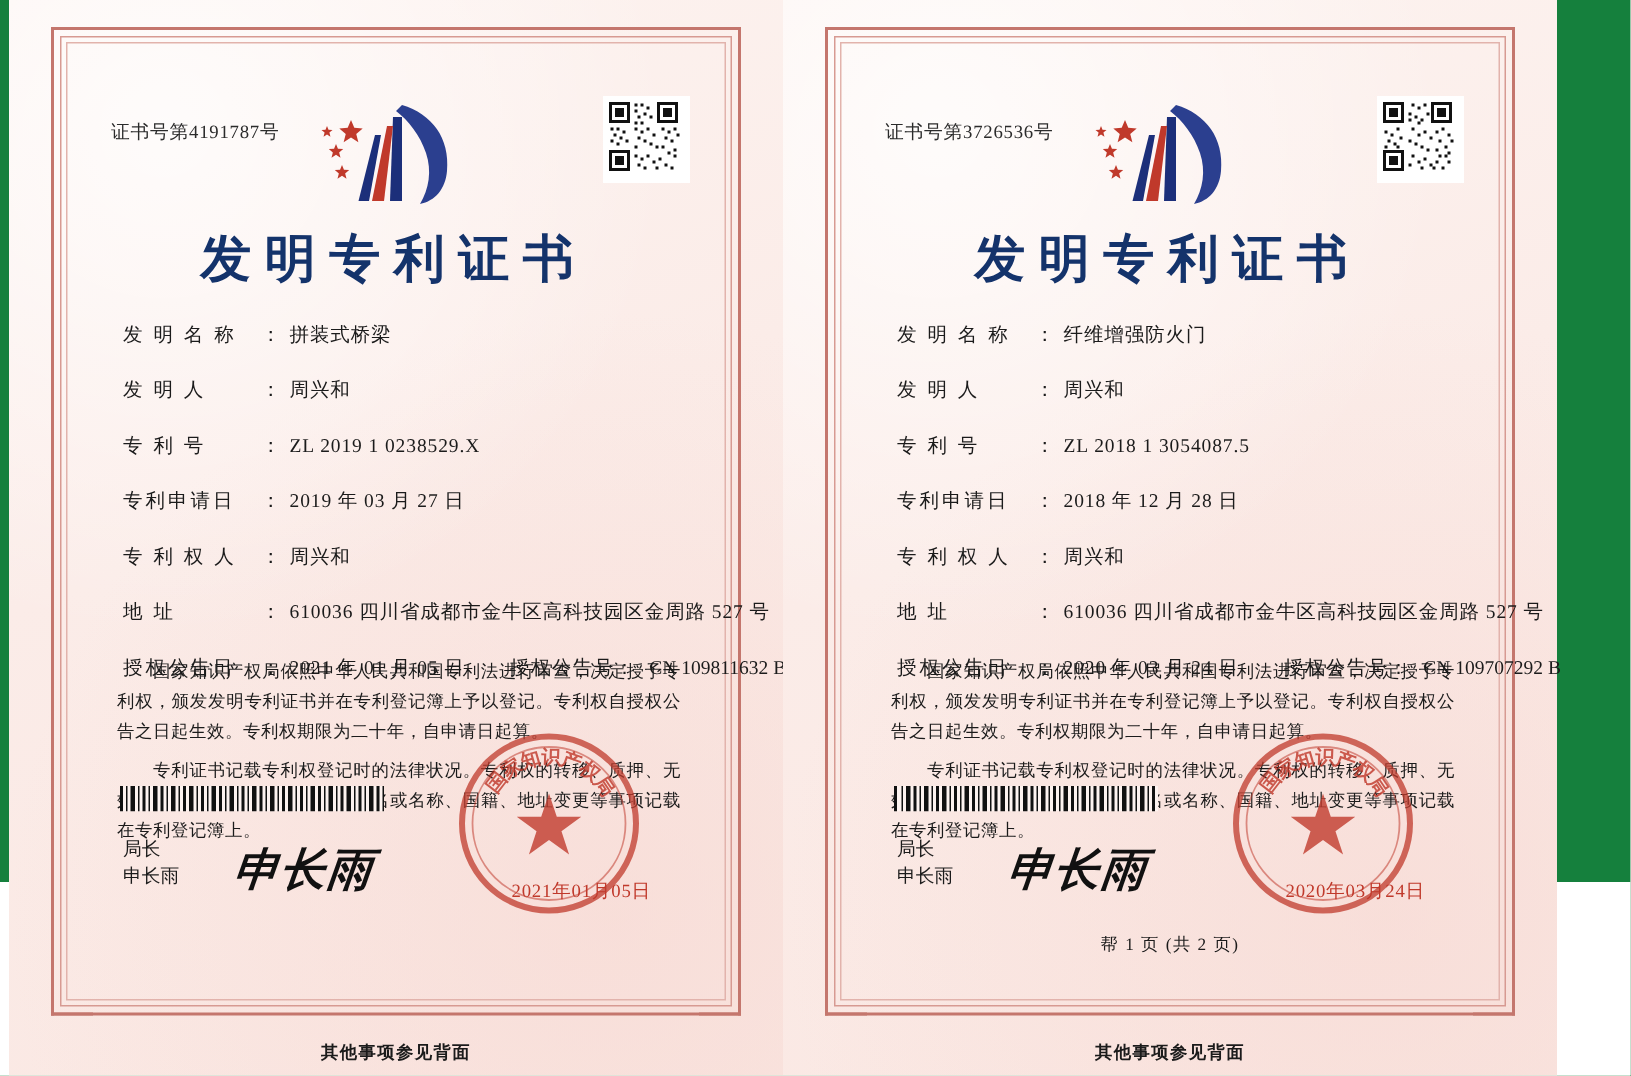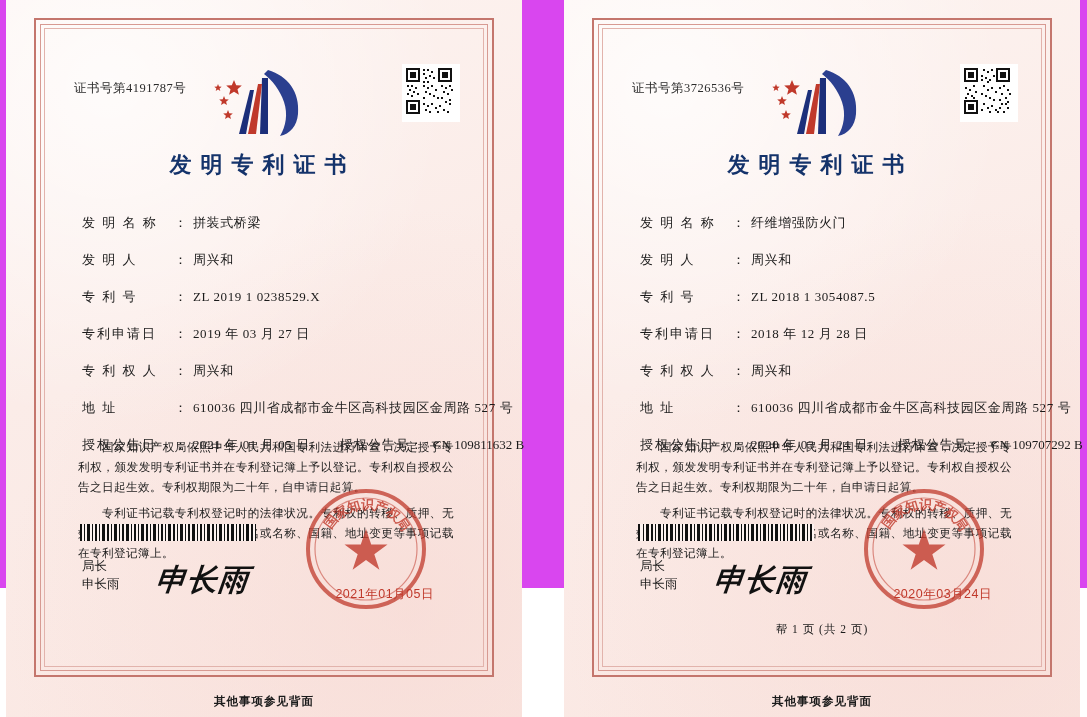--- a/index.html
+++ b/index.html
@@ -10,23 +10,23 @@
   body {
     width: 1087px;
     height: 717px;
     font-family: "Liberation Serif", "DejaVu Serif", serif;
     overflow: hidden;
   }
   .page {
     position: relative;
     width: 1087px;
     height: 588px;
-    background: #d946ef;
+    background: #15803d;
     display: flex;
-    justify-content: space-between;
+    justify-content: flex-start;
   }
   .certificate {
     position: relative;
     width: 516px;
     height: 717px;
     background: #fdf3f0;
     box-sizing: border-box;
   }
   .cert-left { margin-left: 6px; }
   .cert-right { margin-right: 7px; }
@@ -115,21 +115,21 @@
     padding: 2px;
   }
   .qr svg { display: block; }
 
   .title {
     position: absolute;
     left: 0;
     right: 12px;
     top: 114px;
     text-align: center;
-    font-size: 22px;
+    font-size: 34px;
     letter-spacing: 9px;
     color: #14336b;
     font-family: "DejaVu Serif", "Liberation Serif", serif;
     font-weight: 700;
     text-indent: 9px;
   }
 
   .fields {
     position: absolute;
     left: 30px;
@@ -218,21 +218,21 @@
     height: 124px;
     opacity: 0.88;
   }
   .seal-date {
     position: absolute;
     right: 42px;
     bottom: 56px;
     font-size: 12.5px;
     color: #c0392b;
     letter-spacing: 0.5px;
-    font-family: Liberation Sans, sans-serif;
+    font-family: Liberation Serif, serif;
   }
 
   .page-num {
     position: absolute;
     left: 0;
     right: 0;
     bottom: 22px;
     text-align: center;
     font-size: 11.5px;
     color: #1b1b1b;

